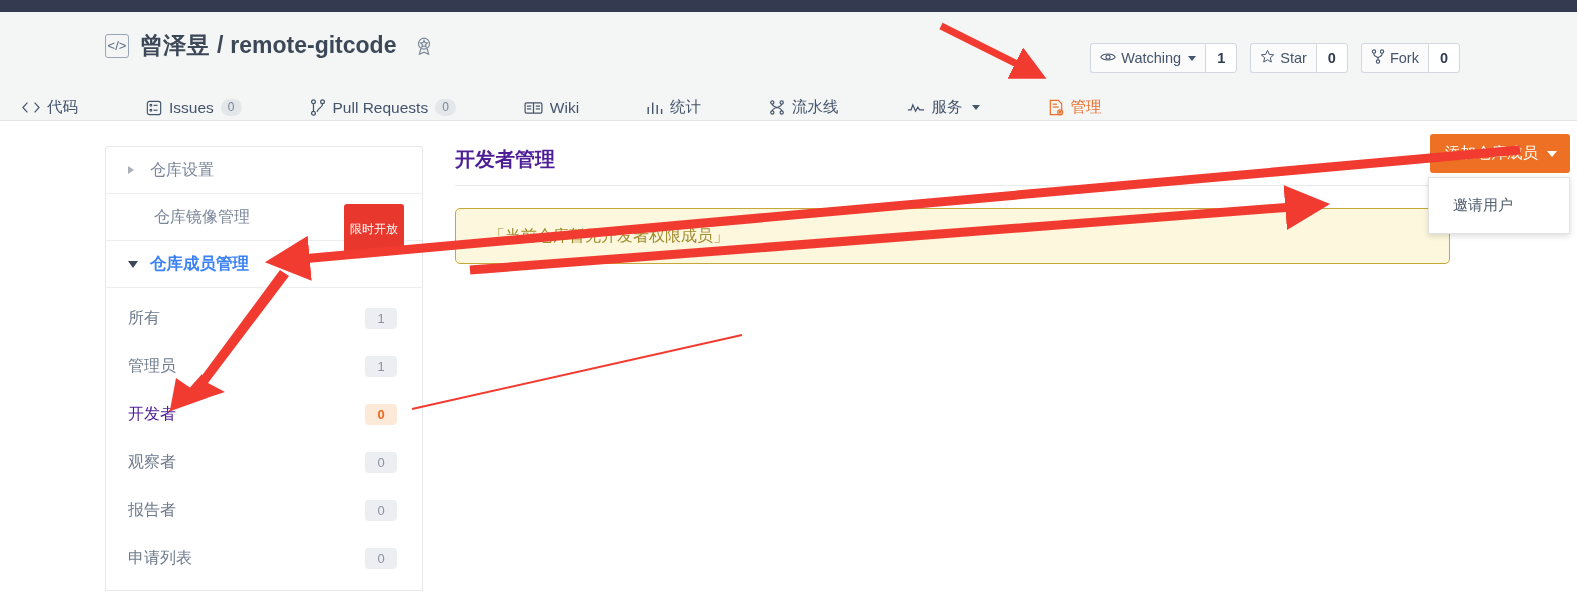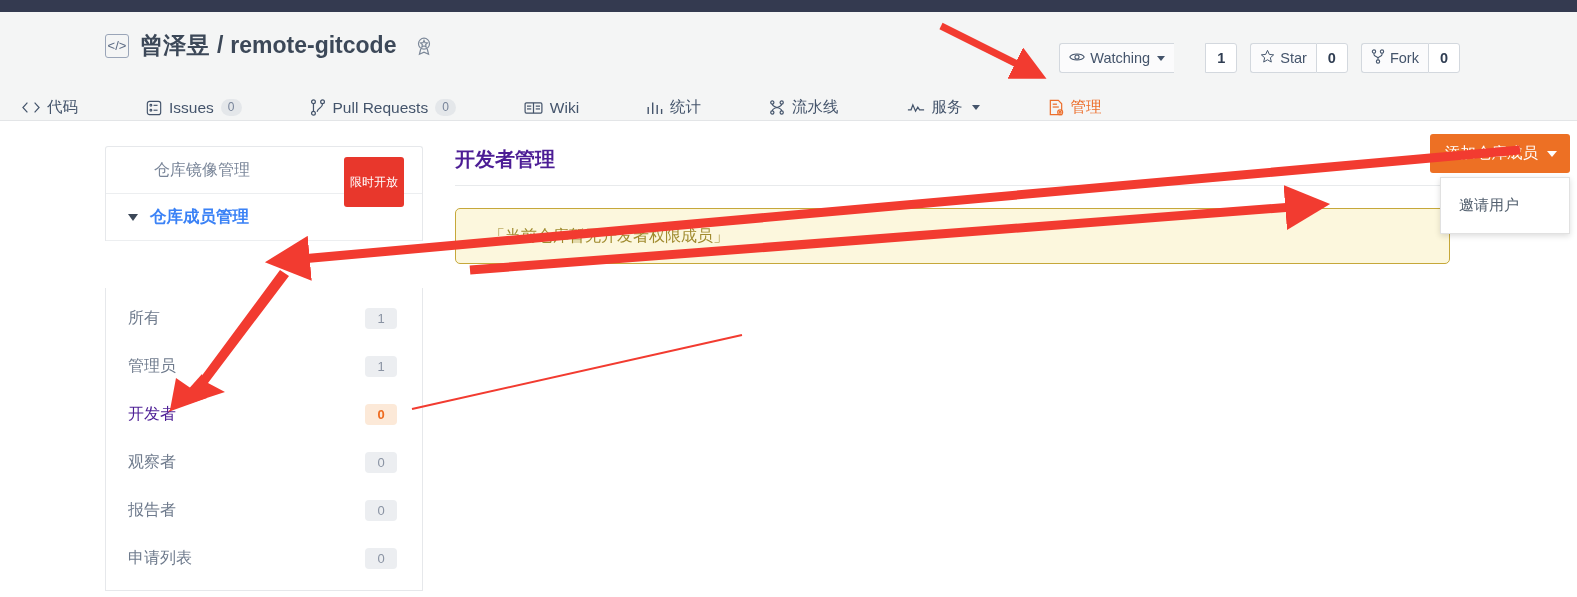--- a/index.html
+++ b/index.html
@@ -54,21 +54,21 @@
     margin-left: 16px; width: 24px; height: 24px;
     display: flex; align-items: center; justify-content: center;
   }
   .header-actions {
     position: absolute; right: 117px; top: 31px;
     display: flex; align-items: stretch;
   }
   .btn-group {
     display: flex; margin-left: 13px;
   }
-  .btn-group:first-child { margin-left: 0; gap: 31px; }
+  .btn-group:first-child { margin-left: 0; }
   .btn-main, .btn-count {
     border: 1px solid #d3d8de;
     background: #fbfbfc;
     height: 30px;
     display: flex; align-items: center;
     font-size: 14.5px;
     color: #44546b;
     box-sizing: border-box;
   }
   .btn-main {
@@ -244,21 +244,21 @@
     border-top: 6px solid #ffffff;
   }
   .dropdown-menu {
     position: absolute;
     right: -120px;
     top: 31px;
     width: 120px;
     background: #fff;
     border: 1px solid #e1e1e1;
     box-shadow: 0 2px 6px rgba(0,0,0,0.14);
-    padding: 8px 4px;
+    padding: 8px 10px;
     z-index: 20;
   }
   .dropdown-item {
     padding: 10px 14px;
     font-size: 15px;
     color: #53606f;
     cursor: pointer;
     white-space: nowrap;
   }
   .notice {
@@ -443,20 +443,24 @@
       </span>
       <span>管理</span>
     </div>
 
   </div>
 </div>
 
 <div class="content">
 
   <div class="sidebar">
+    <div class="side-row group">
+      <span class="arrow-right"></span>
+      <span class="side-label">仓库设置</span>
+    </div>
     <div class="side-row">
       <span class="side-label" style="margin-left:26px">仓库镜像管理</span>
       <span class="badge-red">限时开放</span>
     </div>
     <div class="side-row group">
       <span class="arrow-down"></span>
       <span class="side-label dark">仓库成员管理</span>
     </div>
   </div>
 

